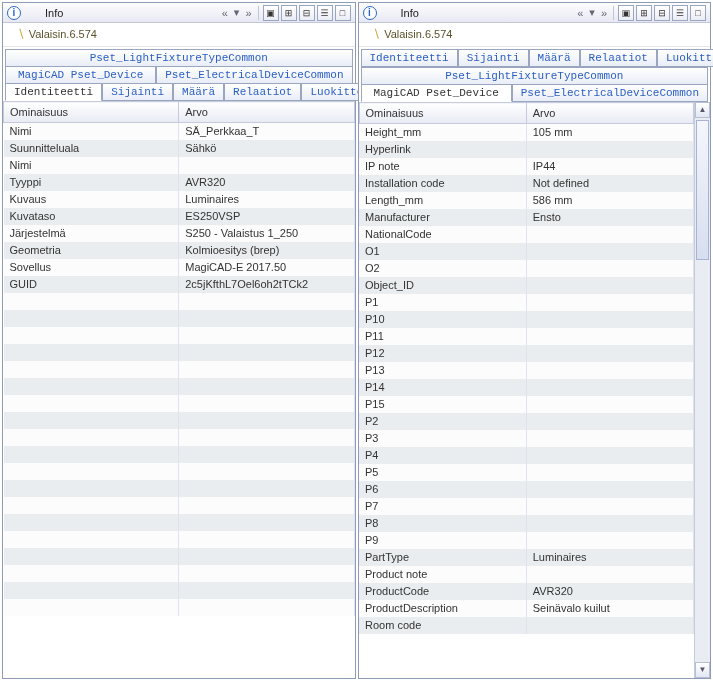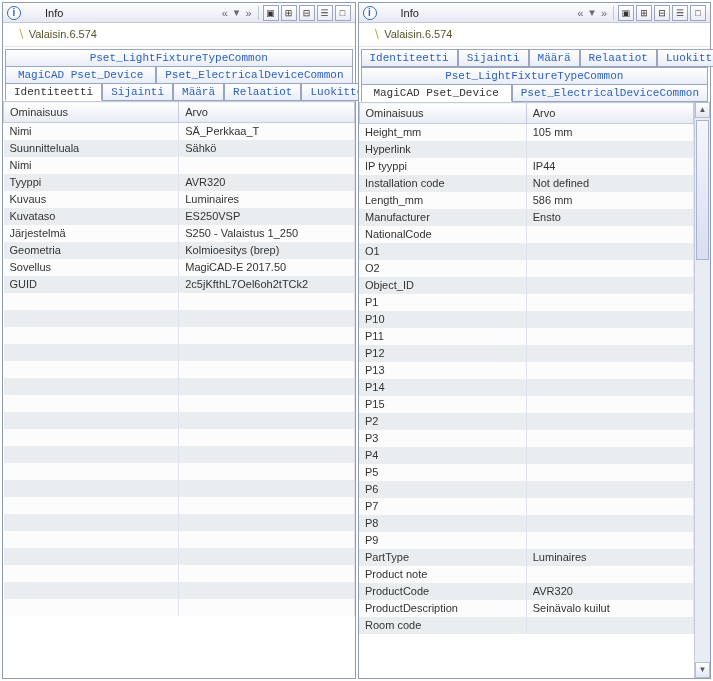--- a/index.html
+++ b/index.html
@@ -351,21 +351,21 @@
         <tbody id="right-body">
             <tr>
               <td>Height_mm</td>
               <td>105 mm</td>
             </tr>
             <tr>
               <td>Hyperlink</td>
               <td></td>
             </tr>
             <tr>
-              <td>IP tyyppi</td>
+              <td>IP note</td>
               <td>IP44</td>
             </tr>
             <tr>
               <td>Installation code</td>
               <td>Not defined</td>
             </tr>
             <tr>
               <td>Length_mm</td>
               <td>586 mm</td>
             </tr>

